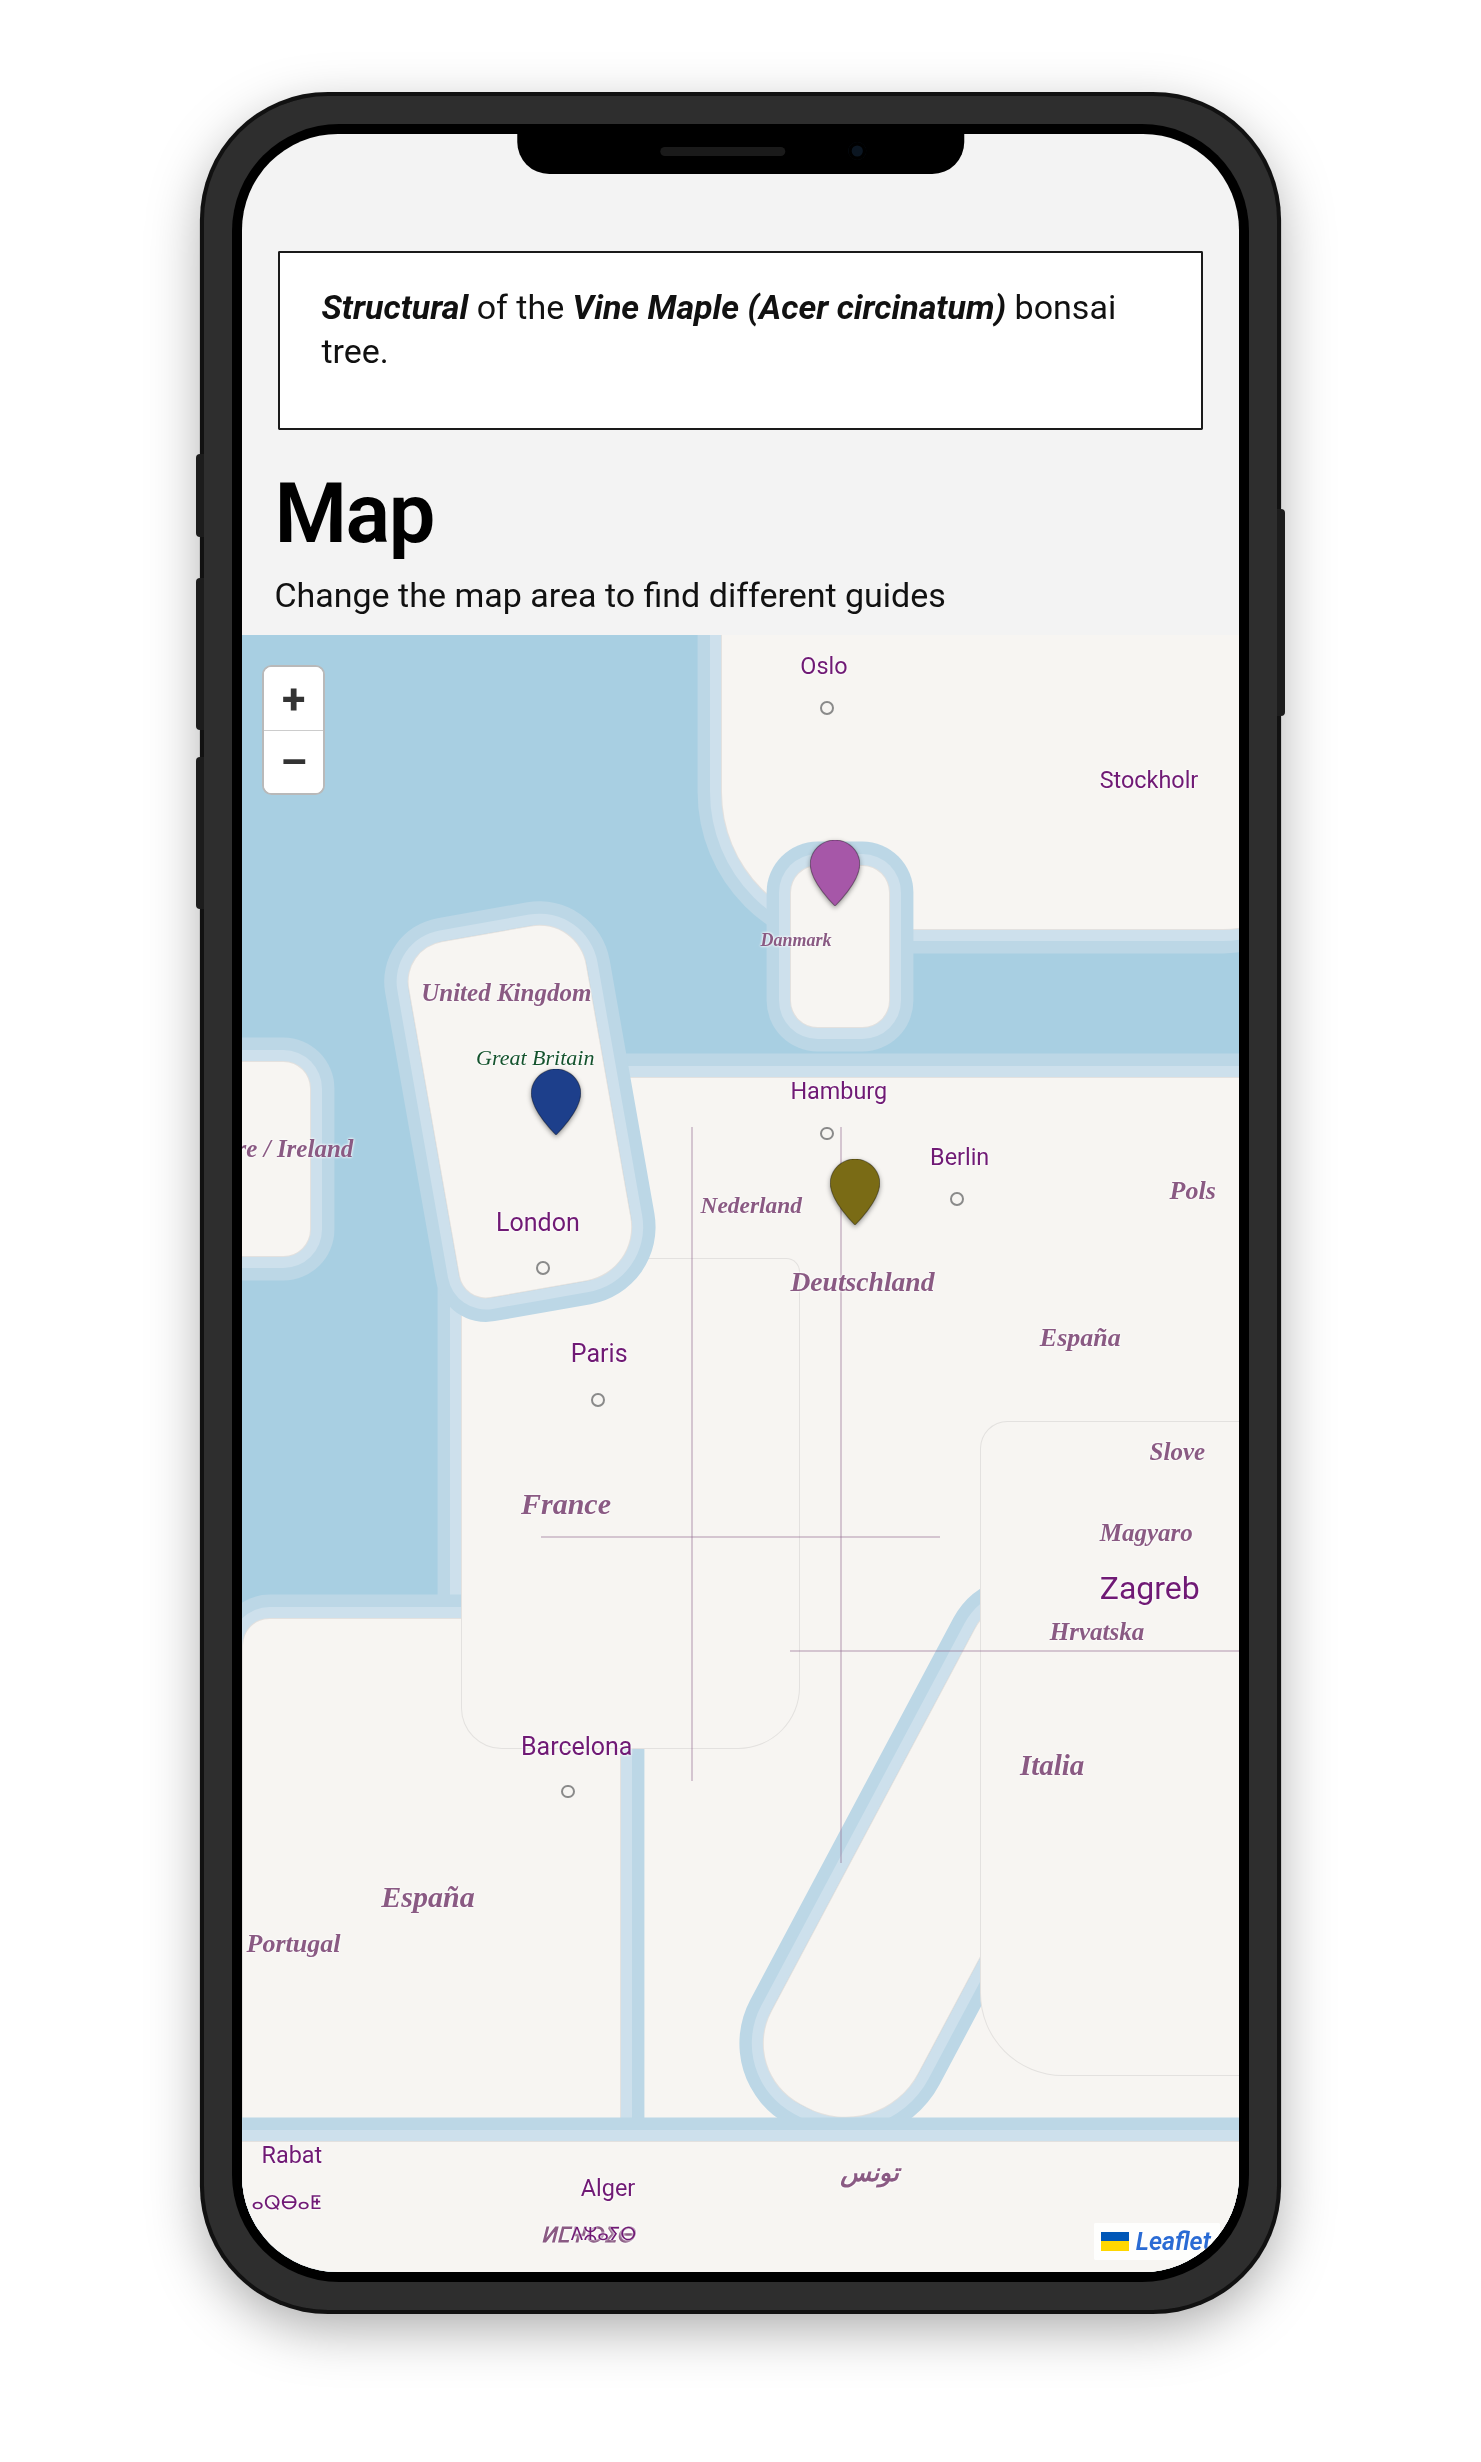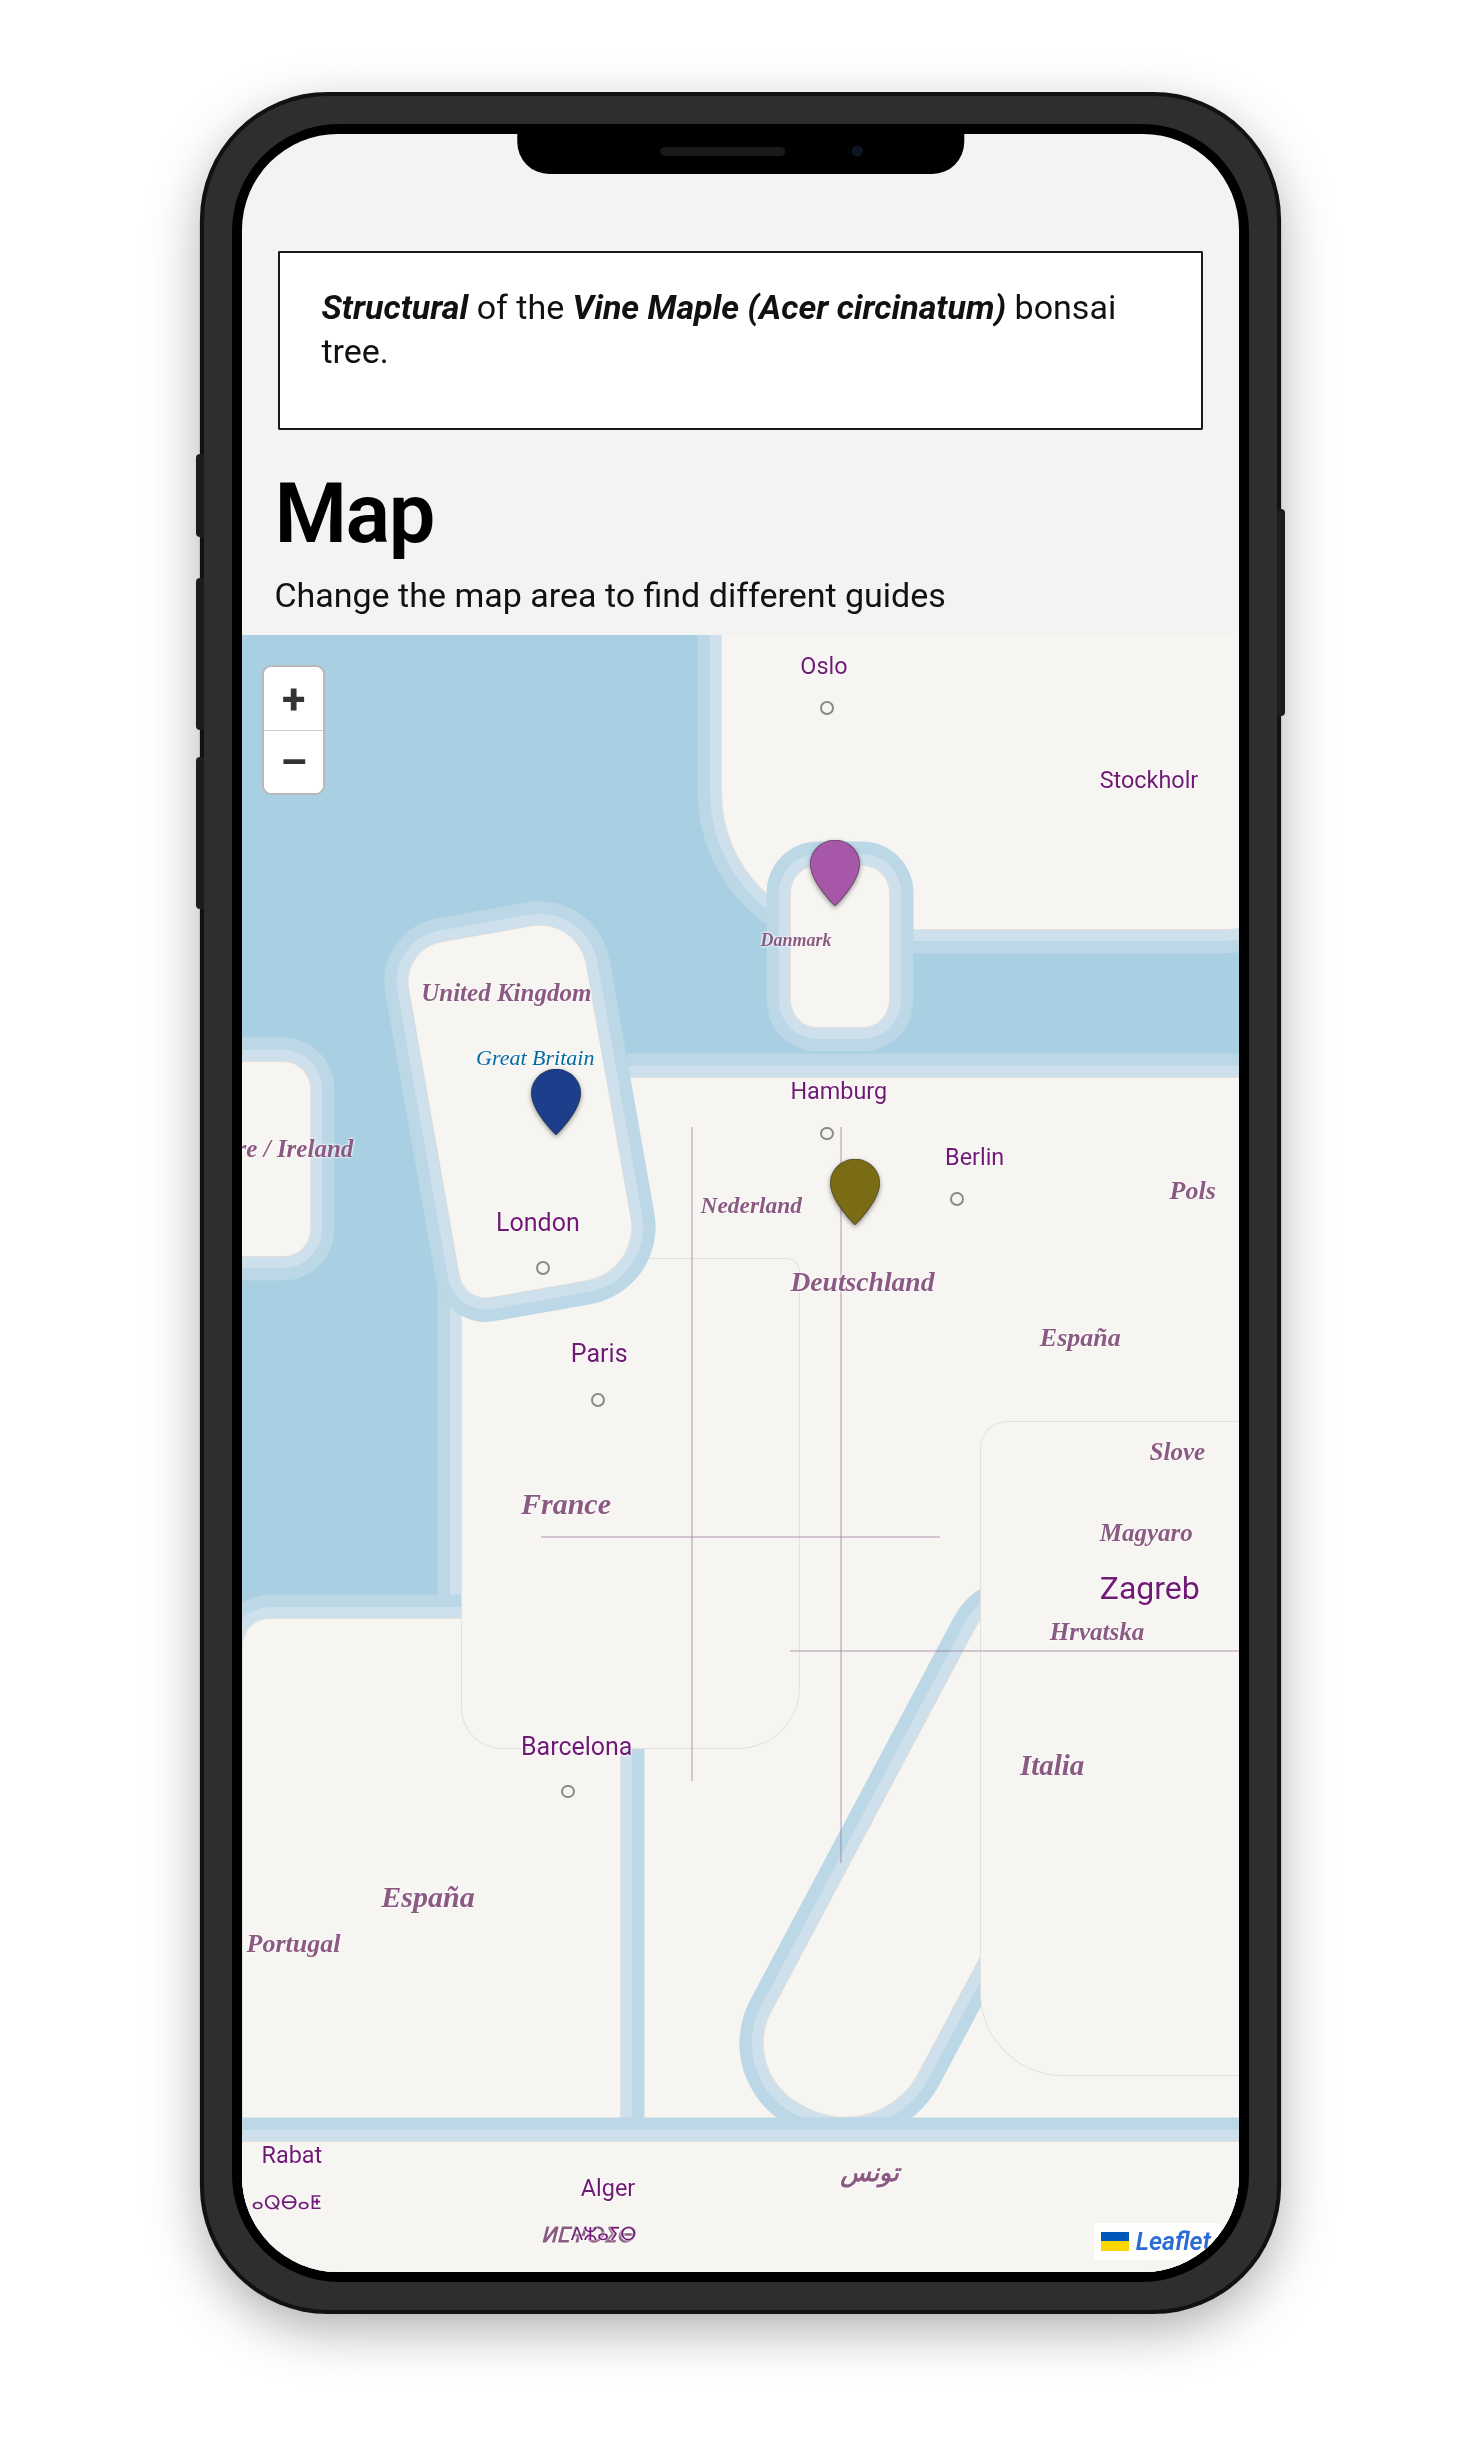--- a/index.html
+++ b/index.html
@@ -50,21 +50,21 @@
     .callout-text .b { font-weight:700; font-style:italic; }
     .heading { font-size:83px; font-weight:600; letter-spacing:-1.4px; margin:33px 0 12.4px 2.8px;}
     .sub { font-size:34px; color:#111; margin:0 0 20.7px 2.8px; }
     
     .map-wrap { position:relative; flex:1; margin:0 -30px; }
     .map { position:absolute; inset:0; background:#a8cfe2; overflow:hidden; }
     
     .land { position:absolute; background:#f7f5f2; border:0.7px solid rgba(0,0,0,.08); }
     .coast { box-shadow:0 0 0 11px #cde0ec, 0 0 0 23.4px #bcd7e6; border-radius:8.3px;}
     .lbl { position:absolute; color:#8a5a83; font-family:Georgia,"Times New Roman",serif; font-style:italic; font-weight:600; text-shadow:0 0 2.8px #fff,0 0 2.8px #fff; white-space:nowrap;}
-    .lbl.dim { color:#0369a1; font-style:italic; font-weight:500;}
+    .lbl.dim { color:#14532d; font-style:italic; font-weight:500;}
     .lbl.city { color:#701a75; font-style:normal; font-weight:400; font-family:inherit;}
     .dot { position:absolute; width:13.8px; height:13.8px; border:2.1px solid #8a8a8a; border-radius:50%; background:transparent;}
     
     .bord { position:absolute; background:rgba(145,110,145,.35); }
     
     .zoom { position:absolute; left:20.7px; top:30px; width:63px; background:#fff; border:2.8px solid #b9b9b9; border-radius:9.6px; overflow:hidden; z-index:20;}
     .zoom button{ display:block; width:100%; height:63px; background:#fff; border:none; font-size:43px; font-weight:700; color:#333; cursor:pointer;}
     .zoom button + button{ border-top:1.4px solid #ccc;}
     
     .pin { position:absolute; width:50px; height:66px; transform:translate(-50%,-100%); filter:drop-shadow(0 2.8px 2.8px rgba(0,0,0,.4)); z-index:15;}
@@ -140,21 +140,21 @@
             <span class="lbl" style="left:0.5%; top:79%; font-size:26px;">Portugal</span>
             <span class="lbl" style="left:78%; top:68%; font-size:29px;">Italia</span>
             <span class="lbl" style="left:60%; top:93%; font-size:25px;">تونس</span>
             <span class="lbl" style="left:30%; top:97%; font-size:20.7px;">ⵍⵎⵖⵔⵉⴱ</span>
 
             <span class="lbl city" style="left:56%; top:1%; font-size:23.4px;">Oslo</span>
             <span class="dot" style="left:58%; top:4%;"></span>
             <span class="lbl city" style="left:86%; top:8%; font-size:23.4px;">Stockholr</span>
             <span class="lbl city" style="left:55%; top:27%; font-size:23.4px;">Hamburg</span>
             <span class="dot" style="left:58%; top:30%;"></span>
-            <span class="lbl city" style="left:69%; top:31%; font-size:23.4px;margin-left:15px;">Berlin</span>
+            <span class="lbl city" style="left:69%; top:31%; font-size:23.4px;">Berlin</span>
             <span class="dot" style="left:71%; top:34%;"></span>
             <span class="lbl city" style="left:25.5%; top:35%; font-size:25px;">London</span>
             <span class="dot" style="left:29.5%; top:38.2%;"></span>
             <span class="lbl city" style="left:33%; top:43%; font-size:25px;">Paris</span>
             <span class="dot" style="left:35%; top:46.3%;"></span>
             <span class="lbl city" style="left:86%; top:57%; font-size:32px;">Zagreb</span>
             <span class="lbl city" style="left:28%; top:67%; font-size:25px;">Barcelona</span>
             <span class="dot" style="left:32%; top:70.2%;"></span>
             <span class="lbl city" style="left:2%; top:92%; font-size:23.4px;">Rabat</span>
             <span class="lbl city" style="left:1%; top:95%; font-size:19px;">ⴰⵕⴱⴰⵟ</span>

